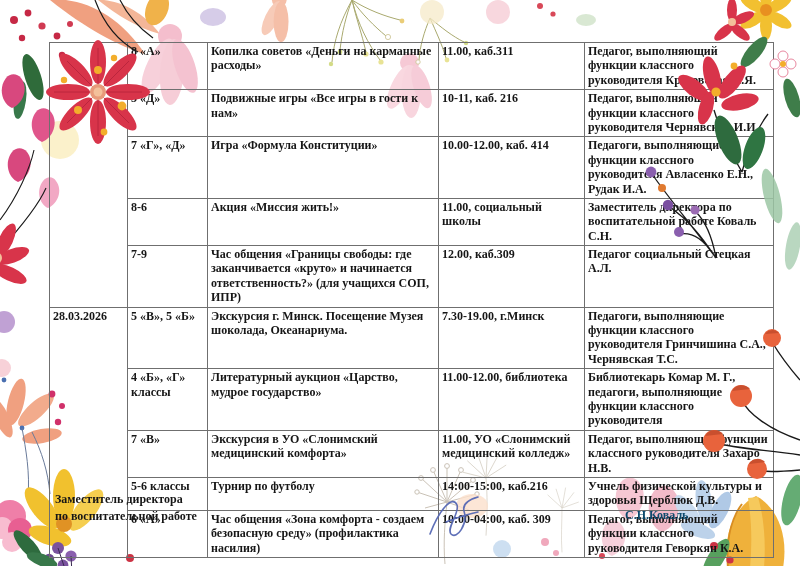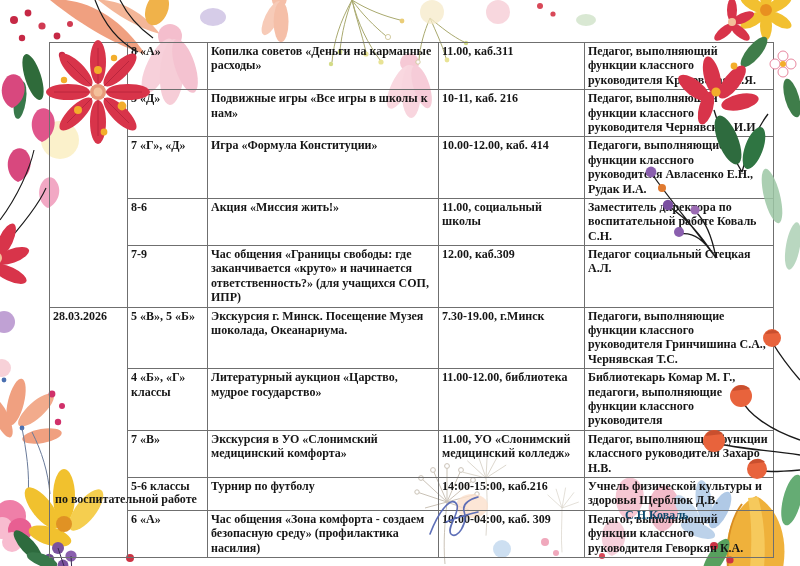--- a/index.html
+++ b/index.html
@@ -221,21 +221,21 @@
   <tbody>
     <tr class="r0">
       <td rowspan="5"></td>
       <td>8 «А»</td>
       <td>Копилка советов «Деньги на карманные расходы»</td>
       <td>11.00, каб.311</td>
       <td>Педагог, выполняющий функции классного руководителя Красовская И.Я.</td>
     </tr>
     <tr class="r1">
       <td>5 «Д»</td>
-      <td>Подвижные игры «Все игры в школы к нам»</td>
+      <td>Подвижные игры «Все игры в гости к нам»</td>
       <td>10-11, каб. 216</td>
       <td>Педагог, выполняющий функции классного руководителя Чернявская И.И.</td>
     </tr>
     <tr class="r2">
       <td>7 «Г», «Д»</td>
       <td>Игра «Формула Конституции»</td>
       <td>10.00-12.00, каб. 414</td>
       <td>Педагоги, выполняющие функции классного руководителя Авласенко Е.Н., Рудак И.А.</td>
     </tr>
     <tr class="r3">
@@ -278,20 +278,21 @@
     <tr class="r9">
       <td>6 «А»</td>
       <td>Час общения «Зона комфорта - создаем безопасную среду» (профилактика насилия)</td>
       <td>10:00-04:00, каб. 309</td>
       <td>Педагог, выполняющий функции классного руководителя  Геворкян К.А.</td>
     </tr>
   </tbody>
 </table>
 
 <div class="footer-left">
+  <div>Заместитель директора</div>
   <div>по воспитательной работе</div>
 </div>
 <div class="footer-right">С.Н.Коваль</div>
 
 <svg id="deco-fg" class="deco" viewBox="0 0 800 566" aria-hidden="true">
 
   <g>
     <path d="M95,0 C104,24 119,42 138,52 M120,0 C128,16 139,28 153,38" stroke="#1a1a1a" stroke-width="1.2" fill="none"></path>
     <g transform="translate(98,92)">
       <g fill="#d8344a">

